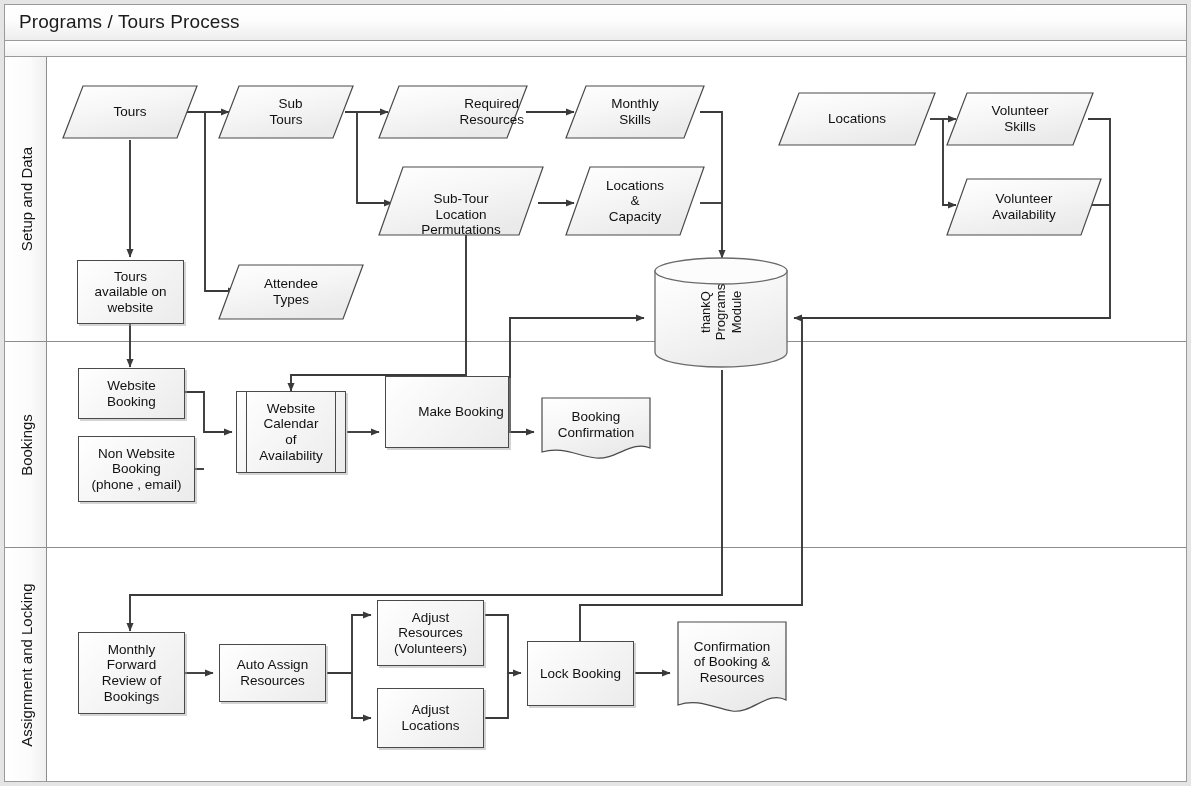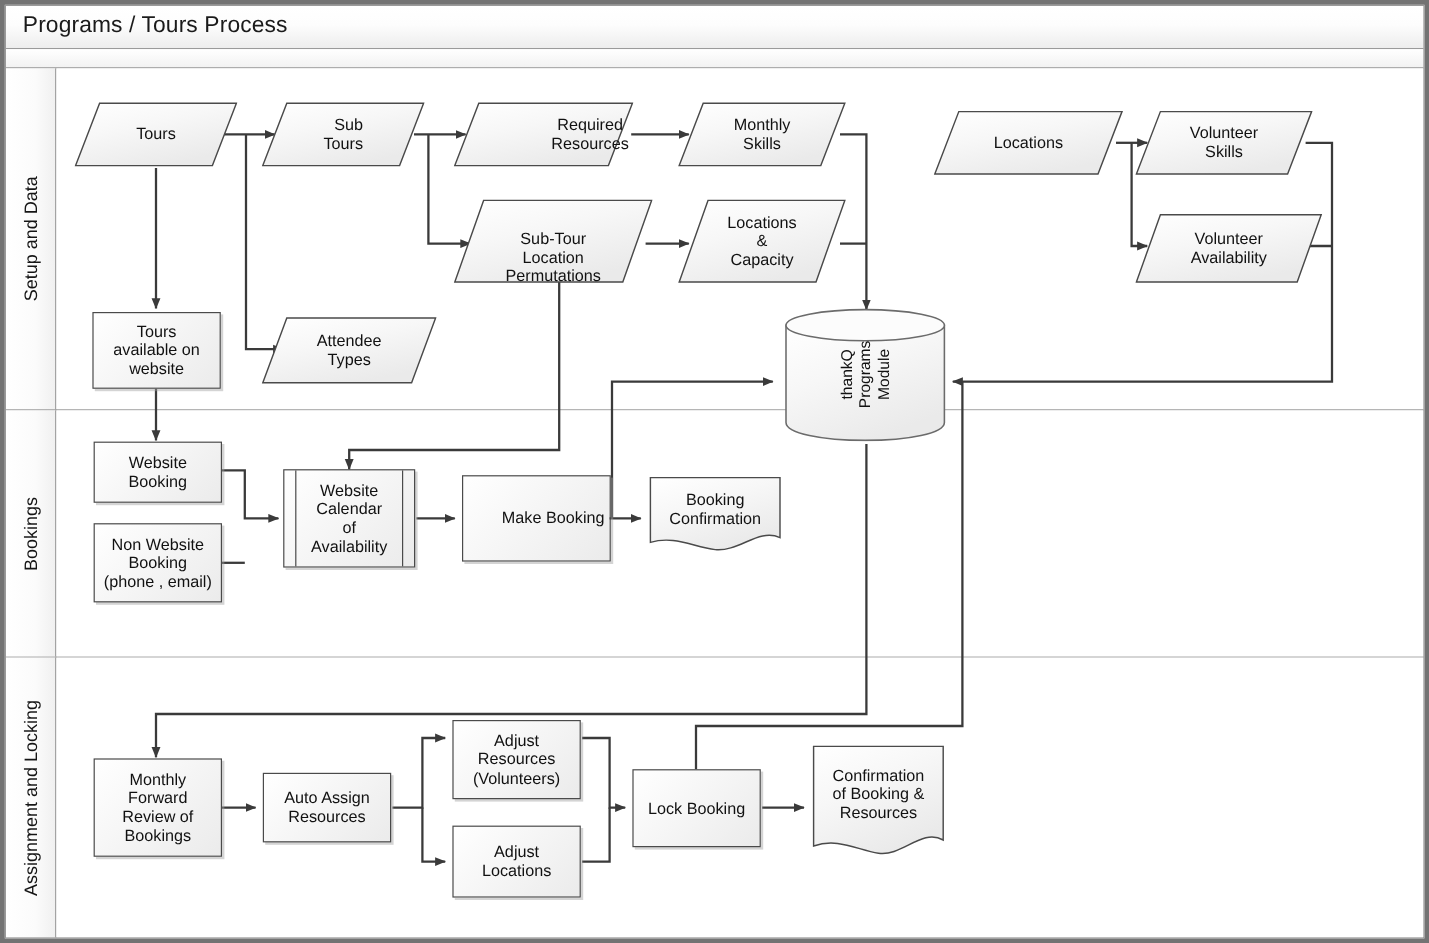--- a/index.html
+++ b/index.html
@@ -1,18 +1,18 @@
 <!DOCTYPE html>
 <html><head>
 <meta charset="utf-8">
 <title>Programs / Tours Process</title>
 <style>
   html,body{margin:0;padding:0;background:#ffffff;}
   body{font-family:"Liberation Sans","DejaVu Sans",sans-serif;}
-  #page{position:relative;width:1191px;height:786px;overflow:hidden;background:#737373;}
+  #page{position:relative;width:1191px;height:786px;overflow:hidden;background:#e5e5e5;}
 
   
   .frame{position:absolute;left:4px;top:4px;width:1183px;height:778px;border:1px solid #9a9a9a;box-sizing:border-box;background:#fff;}
 
   
   .titlebar{position:absolute;left:5px;top:5px;width:1181px;height:36px;
      background:linear-gradient(to bottom,#ffffff 0%,#fdfdfd 45%,#ededed 100%);
      border-bottom:1px solid #9a9a9a;box-sizing:border-box;}
   .titlebar .ttxt{position:absolute;left:14px;top:6px;font-size:19px;color:#1b1b1b;letter-spacing:.1px;}
 
@@ -261,34 +261,34 @@
     <span class="lbl">thankQ
 Programs
 Module</span>
   </div>
 
   <div class="node proc" style="left:78px;top:368px;width:107px;height:51px;">
     <span class="lbl">Website
 Booking</span>
   </div>
 
-  <div class="node proc" style="left:78px;top:436px;width:107px;height:66px;">
+  <div class="node proc" style="left:78px;top:436px;width:117px;height:66px;">
     <span class="lbl">Non Website
 Booking
 (phone , email)</span>
   </div>
 
   <div class="node pre" style="left:236px;top:391px;width:110px;height:82px;">
     <span class="lbl">Website
 Calendar
 of
 Availability</span>
   </div>
 
-  <div class="node proc" style="left:385px;top:396px;width:124px;height:72px;padding-left:28px;">
+  <div class="node proc" style="left:385px;top:376px;width:124px;height:72px;padding-left:28px;">
     <span class="lbl">Make Booking</span>
   </div>
 
   <div class="node doc" style="left:540px;top:396px;width:112px;height:66px;">
     <svg class="dshape" viewBox="0 0 112 66" preserveAspectRatio="none">
       <path d="M2,2 L110,2 L110,52 C92,44 76,64 56,62 C38,60 22,50 2,56 Z" fill="url(#shfill)" stroke="#4a4a4a" stroke-width="1.2"></path>
     </svg>
     <span class="lbl" style="margin-bottom:8px;">Booking
 Confirmation</span>
   </div>

